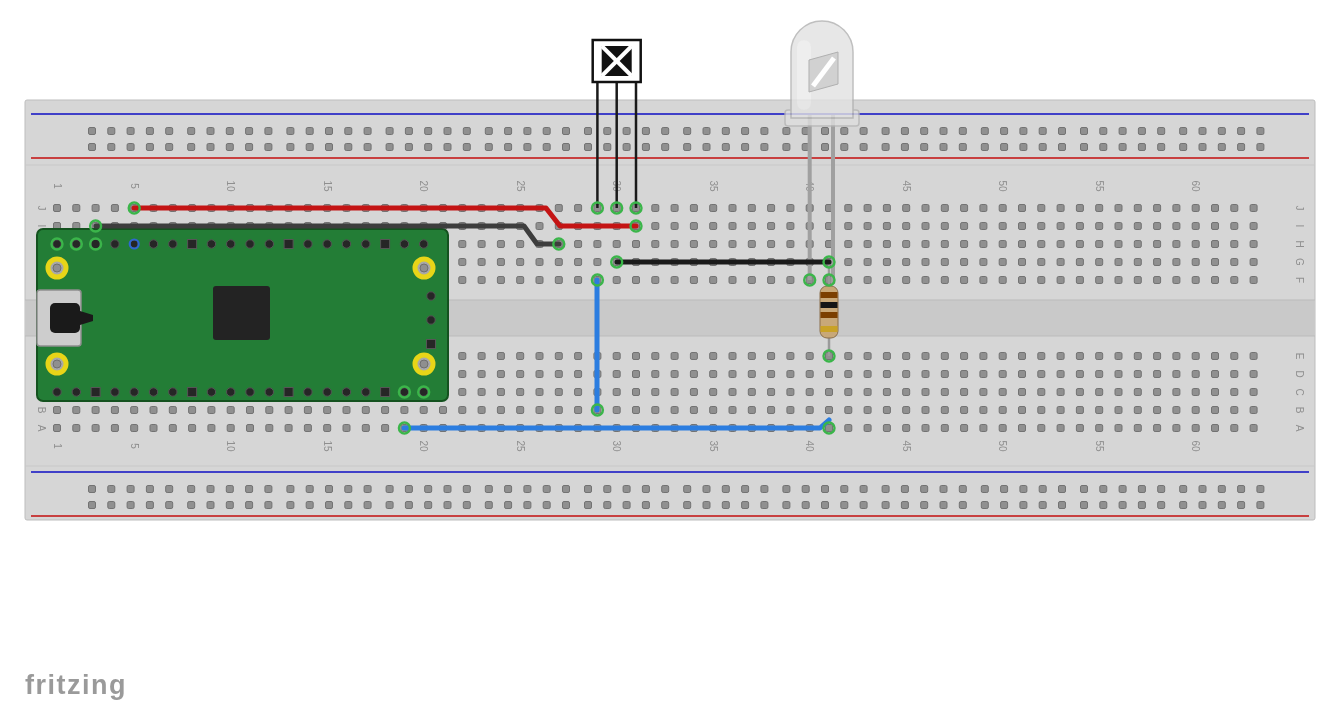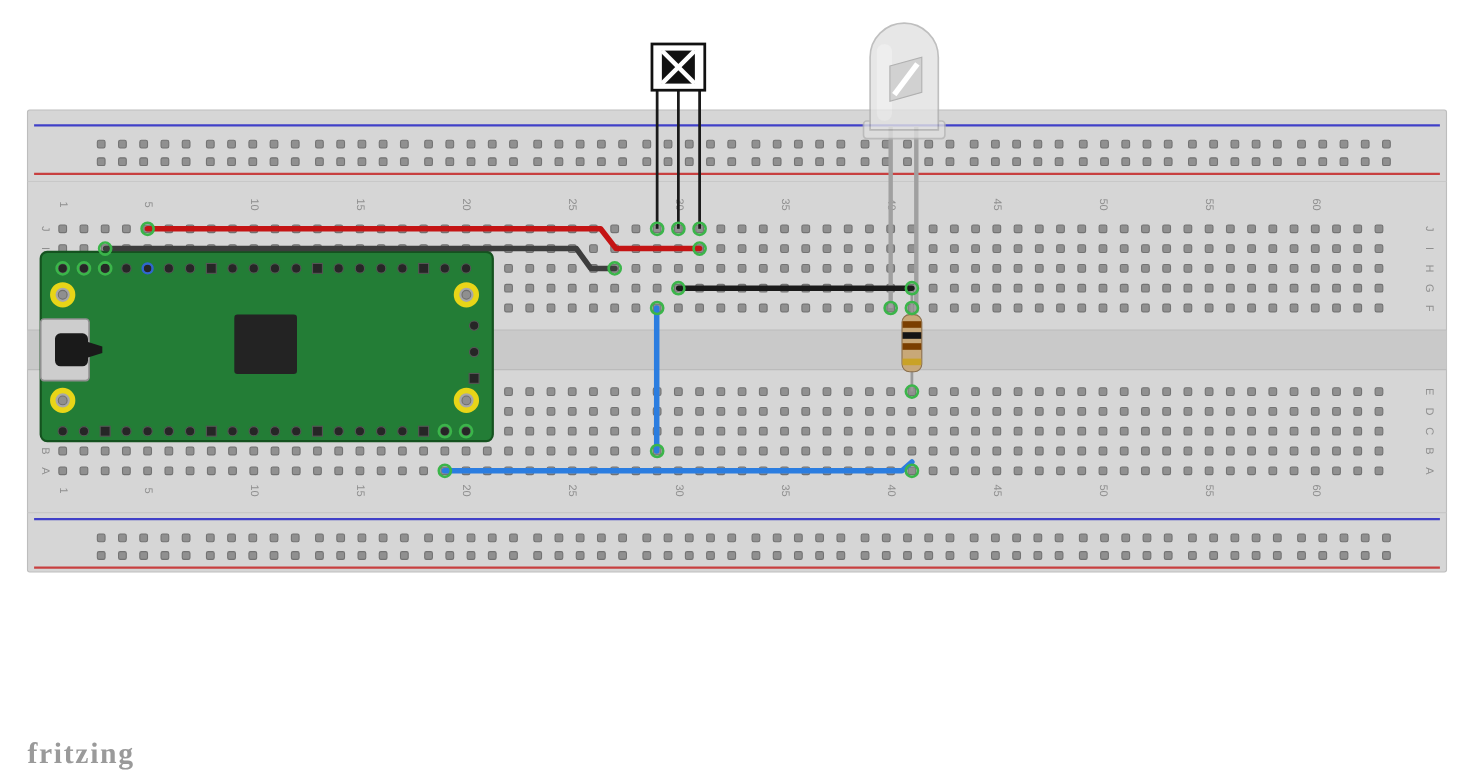--- a/index.html
+++ b/index.html
@@ -1,19 +1,19 @@
 <!DOCTYPE html>
 <html><head>
 <meta charset="utf-8">
 <style>
   html,body{margin:0;padding:0;background:#ffffff;}
   .canvas{position:relative;width:1338px;height:713px;background:#ffffff;overflow:hidden;
           font-family:"Liberation Sans",sans-serif;}
   .canvas svg{position:absolute;left:0;top:0;}
-  .logo{position:absolute;left:25px;top:670px;font-family:Liberation Serif, serif;
+  .logo{position:absolute;left:25px;top:670px;font-family:Liberation Sans, sans-serif;
         font-weight:bold;font-size:27px;color:#9a9a9a;letter-spacing:1.5px;}
 </style>
 </head>
 <body>
 
 <div class="canvas">
   <svg width="1338" height="713" viewBox="0 0 1338 713" xmlns="http://www.w3.org/2000/svg">
       <g>
         <rect x="25" y="100" width="1290" height="420" rx="2" fill="#d6d6d6" stroke="#bdbdbd" stroke-width="1"></rect>
         <line x1="25" y1="165" x2="1315" y2="165" stroke="#c8c8c8" stroke-width="1"></line>

